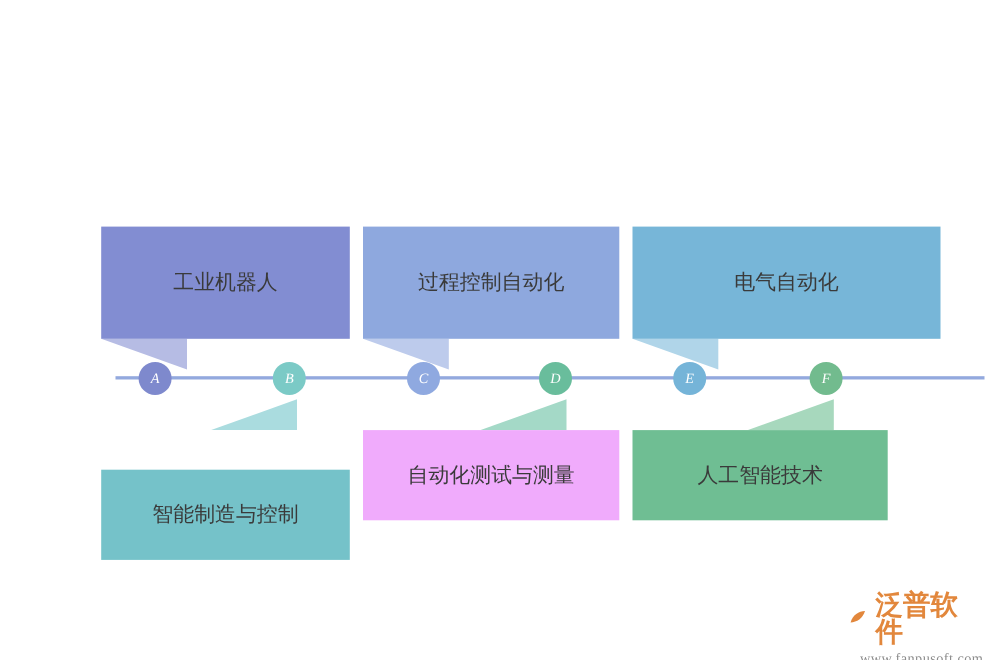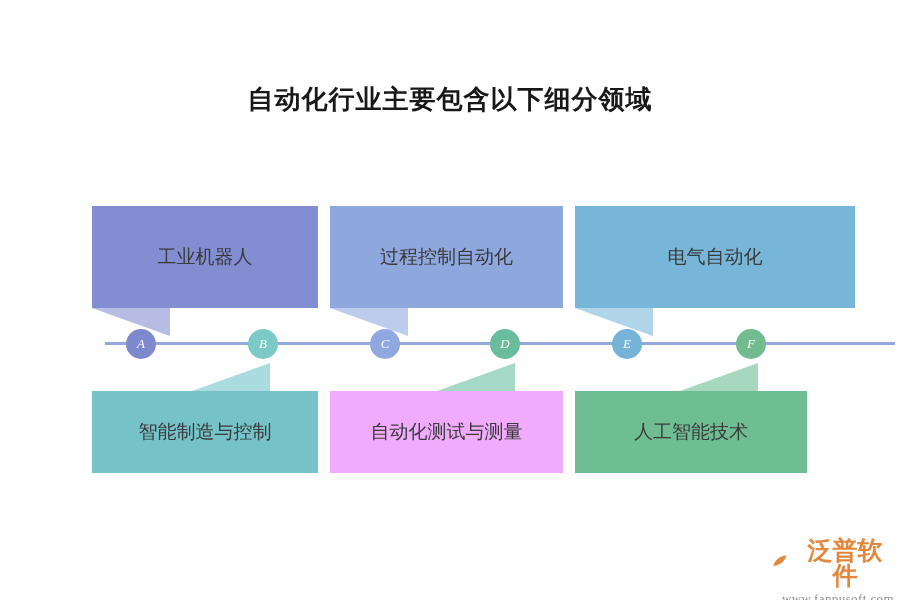--- a/index.html
+++ b/index.html
@@ -124,37 +124,35 @@
     height: 30px;
     flex: 0 0 auto;
   }
   .logo-name {
     font-size: 25px;
     font-weight: bold;
     color: #e2873c;
     letter-spacing: 0px;
     font-family: "Liberation Serif", "DejaVu Serif", serif;
     line-height: 1;
-    text-align: center;
   }
   .logo-url {
     margin-top: 3px;
     text-align: right;
     font-size: 13px;
     color: #8c8c8c;
     font-family: "Liberation Serif", "DejaVu Serif", serif;
     letter-spacing: 0.4px;
   }
 </style>
 </head>
 <body>
 
 <div class="page">
 
-  <div class="title">自动化行业主要包含以下细分领域</div>
 
   <div class="diagram">
 
     <div class="tri down" style="left:92px; top:308px; color:#b6bce4;"></div>
     <div class="tri down" style="left:330px; top:308px; color:#bdcbec;"></div>
     <div class="tri down" style="left:575px; top:308px; color:#b0d5e9;"></div>
 
     <div class="tri up" style="left:192px; top:363px; color:#aadcdf;"></div>
     <div class="tri up" style="left:437px; top:363px; color:#a4d9c7;"></div>
     <div class="tri up" style="left:680px; top:363px; color:#a7d8bd;"></div>
@@ -162,21 +160,21 @@
     <div class="box top" style="left:92px; width:226px; background:#828dd2;">
       <span>工业机器人</span>
     </div>
     <div class="box top" style="left:330px; width:233px; background:#8ea8de;justify-content:center;">
       <span>过程控制自动化</span>
     </div>
     <div class="box top" style="left:575px; width:280px; background:#77b6d8;">
       <span>电气自动化</span>
     </div>
 
-    <div class="box bottom" style="left:92px; width:226px; background:#75c2c9;">
+    <div class="box bottom" style="left:92px; width:226px; background:#75c2c9;margin-top:36px;">
       <span>智能制造与控制</span>
     </div>
     <div class="box bottom" style="left:330px; width:233px; background:#f0abfc;">
       <span>自动化测试与测量</span>
     </div>
     <div class="box bottom" style="left:575px; width:232px; background:#6fbe93;">
       <span>人工智能技术</span>
     </div>
 
     <div class="axis-line"></div>

